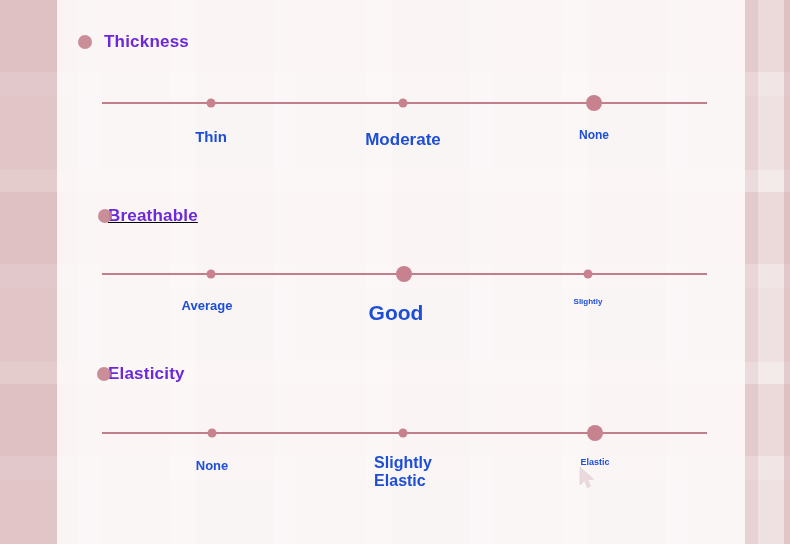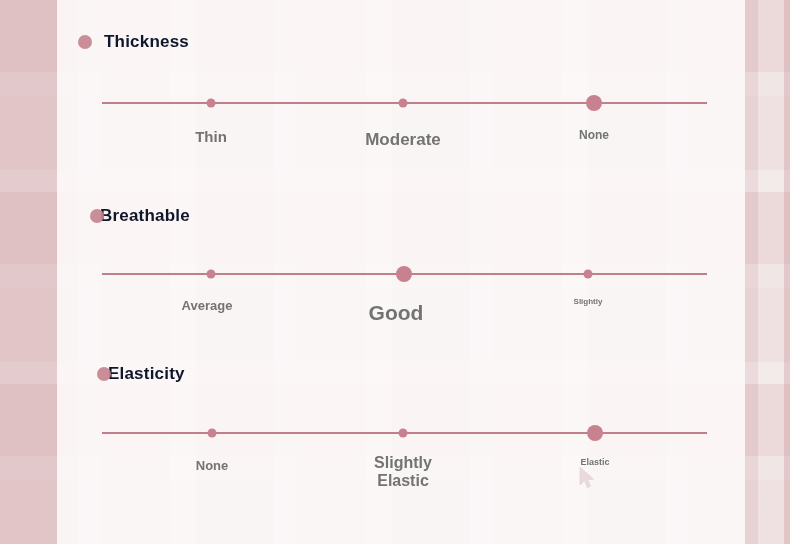--- a/index.html
+++ b/index.html
@@ -73,21 +73,21 @@
     width: 14px;
     height: 14px;
     border-radius: 50%;
     background: #c58490;
     opacity: 0.92;
     flex: none;
   }
   .group-title {
     font-size: 17px;
     font-weight: bold;
-    color: #0f172a;
+    color: #6d28d9;
     letter-spacing: 0.2px;
     white-space: nowrap;
   }
 
   .track-wrap {
     position: absolute;
     left: 102px;
     width: 605px;
     height: 2px;
   }
@@ -111,23 +111,22 @@
     height: 9px;
   }
   .tick.large {
     width: 16px;
     height: 16px;
   }
 
   .tick-label {
     position: absolute;
     transform: translateX(-50%);
-    text-align: center;
     font-weight: bold;
-    color: #737373;
+    color: #1d4ed8;
     line-height: 1.12;
     white-space: pre-line;
   }
 
   
   #cursor-artifact {
     position: absolute;
     left: 578px;
     top: 466px;
     width: 18px;
@@ -153,21 +152,21 @@
         <div class="track-line"></div>
         <div class="tick small" style="left: 109px;"></div>
         <div class="tick small" style="left: 301px;"></div>
         <div class="tick large" style="left: 492px;"></div>
       </div>
       <div class="tick-label" style="left: 211px; top: 129px; font-size: 15px;">Thin</div>
       <div class="tick-label" style="left: 403px; top: 130px; font-size: 17px;">Moderate</div>
       <div class="tick-label" style="left: 594px; top: 129px; font-size: 12px;">None</div>
     </div>
     <div class="slider-group">
-      <div class="group-title-row" style="top: 206px; left: 90px;">
+      <div class="group-title-row" style="top: 206px; left: 98px; text-decoration: underline;">
         <span class="group-bullet"></span>
         <span class="group-title" style="margin-left: -4px;">Breathable</span>
       </div>
       <div class="track-wrap" style="top: 273px;">
         <div class="track-line"></div>
         <div class="tick small" style="left: 109px;"></div>
         <div class="tick large" style="left: 302px;"></div>
         <div class="tick small" style="left: 486px;"></div>
       </div>
       <div class="tick-label" style="left: 207px; top: 299px; font-size: 13px;">Average</div>

